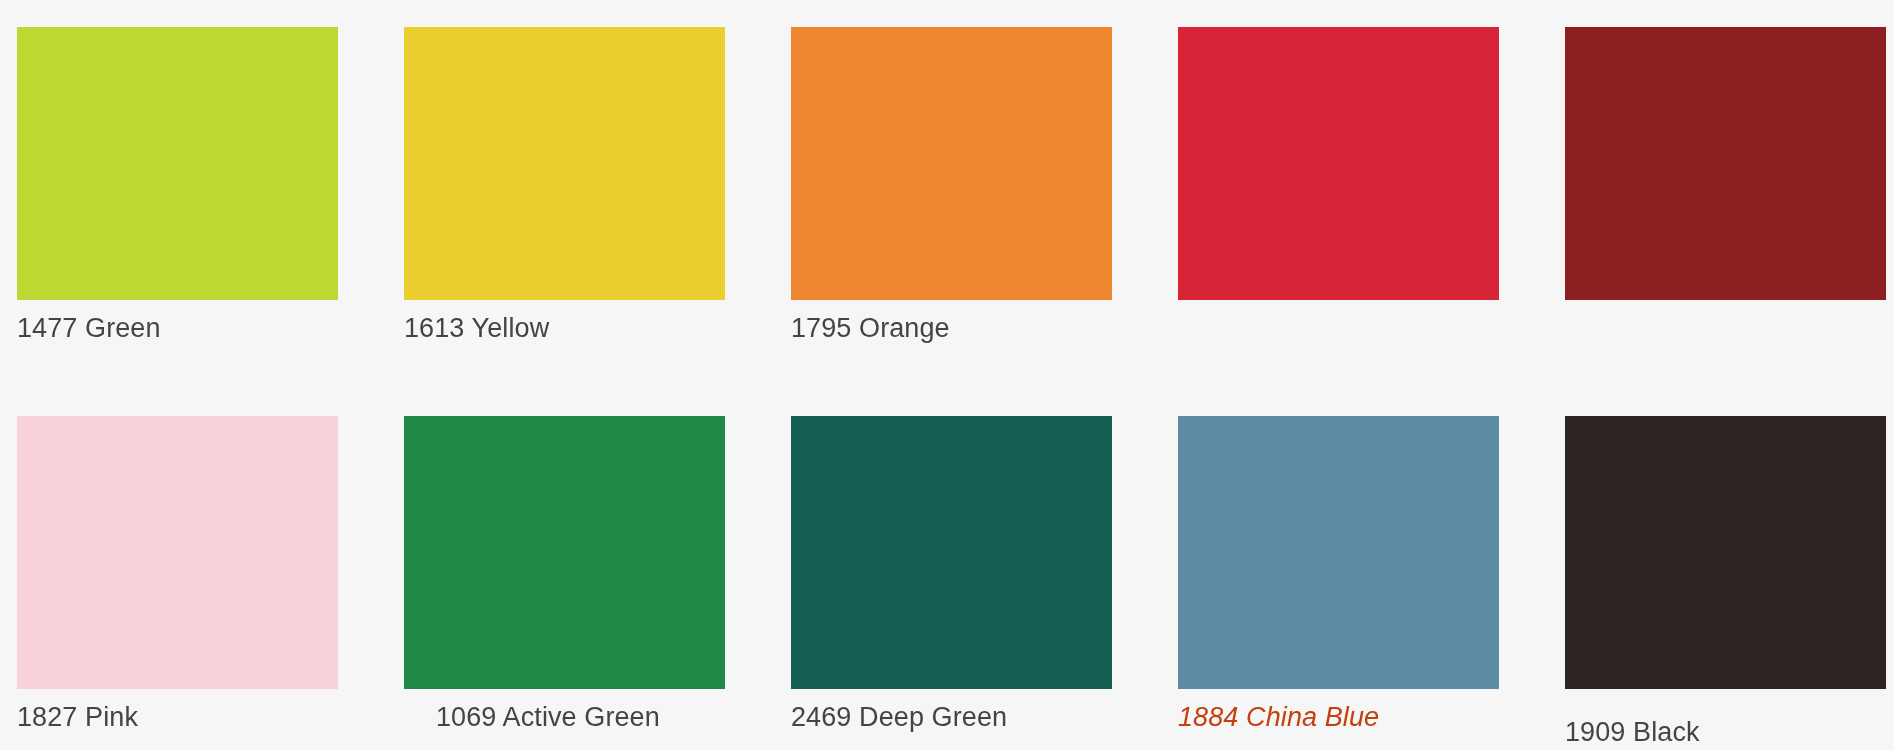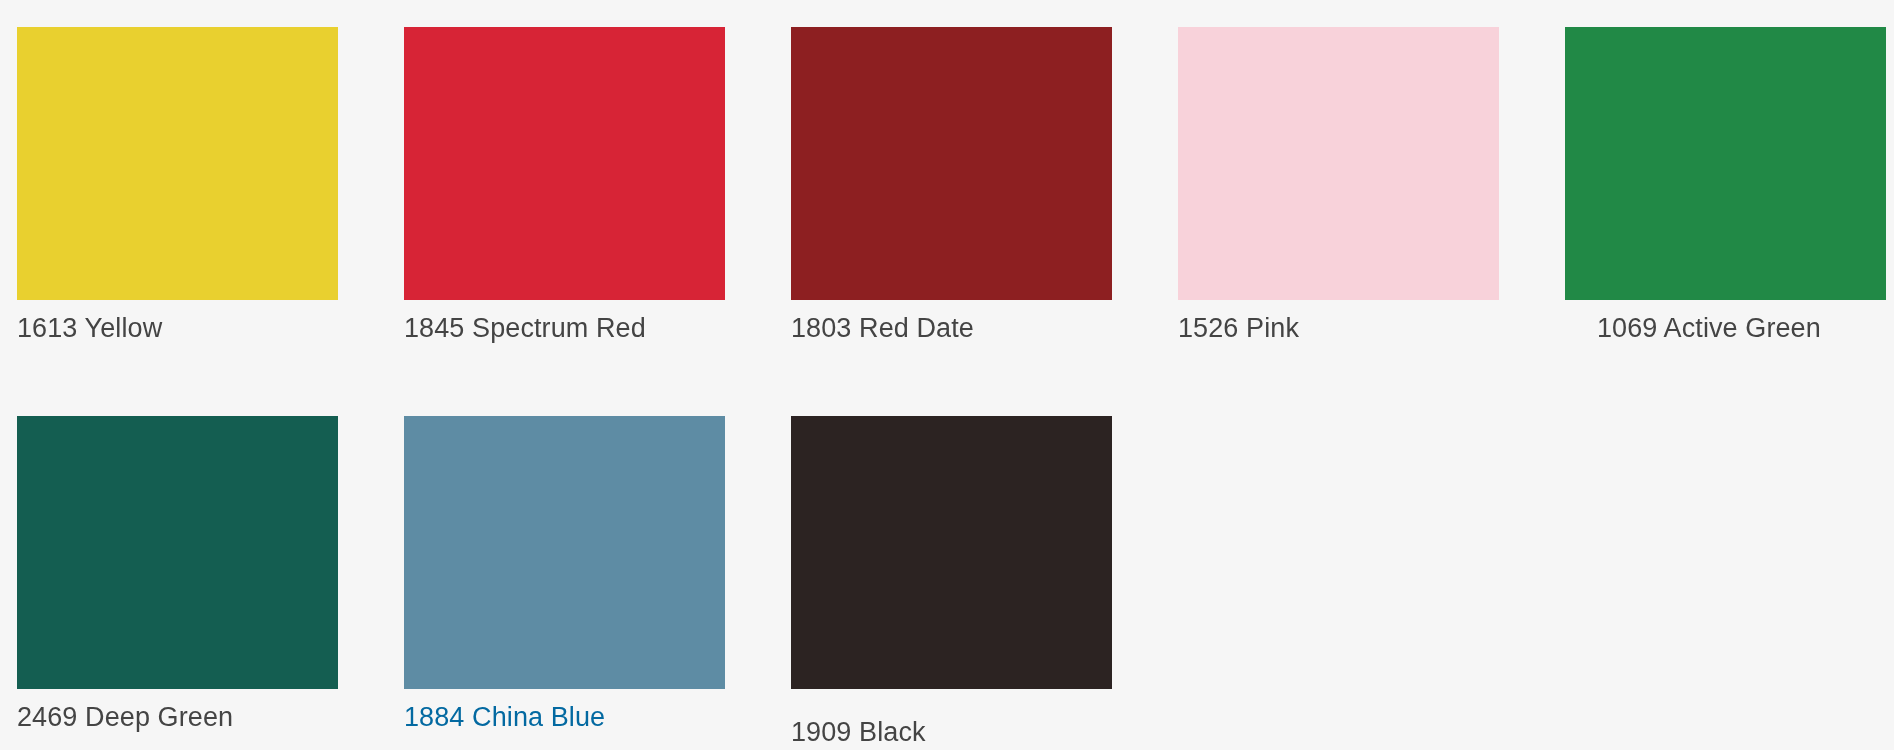--- a/index.html
+++ b/index.html
@@ -48,55 +48,61 @@
     font-weight: 400;
     color: #444444;
     letter-spacing: 0.1px;
   }
 </style>
 </head>
 <body style="background-color: rgb(246, 246, 246);">
 
 <div id="palette-grid">
 
+  <div class="swatch-card">
+    <div class="swatch-chip" style="background-color: rgb(190, 215, 51);"></div>
+    <div class="swatch-label" style="color: rgb(68, 68, 68);">1477 Green</div>
+  </div>
 
   <div class="swatch-card">
     <div class="swatch-chip" style="background-color: rgb(233, 208, 47);"></div>
     <div class="swatch-label" style="color: rgb(68, 68, 68);">1613 Yellow</div>
   </div>
 
+  <div class="swatch-card">
+    <div class="swatch-chip" style="background-color: rgb(239, 135, 48);"></div>
+    <div class="swatch-label" style="color: rgb(68, 68, 68);">1795 Orange</div>
+  </div>
 
   <div class="swatch-card">
     <div class="swatch-chip" style="background-color: rgb(215, 36, 54);"></div>
-    <div class="swatch-label" style="color: rgb(68, 68, 68);">1845 Spectrum Red</div>
   </div>
 
   <div class="swatch-card">
     <div class="swatch-chip" style="background-color: rgb(141, 31, 33);"></div>
-    <div class="swatch-label" style="color: rgb(68, 68, 68);">1803 Red Date</div>
   </div>
 
   <div class="swatch-card">
     <div class="swatch-chip" style="background-color: rgb(248, 210, 218);"></div>
-    <div class="swatch-label" style="color: rgb(68, 68, 68);">1526 Pink</div>
+    <div class="swatch-label" style="color: rgb(68, 68, 68);">1827 Pink</div>
   </div>
 
   <div class="swatch-card">
     <div class="swatch-chip" style="background-color: rgb(33, 137, 70);"></div>
     <div class="swatch-label" style="color: rgb(68, 68, 68); margin-left: 32px;">1069 Active Green</div>
   </div>
 
   <div class="swatch-card">
     <div class="swatch-chip" style="background-color: rgb(20, 94, 81);"></div>
     <div class="swatch-label" style="color: rgb(68, 68, 68);">2469 Deep Green</div>
   </div>
 
   <div class="swatch-card">
     <div class="swatch-chip" style="background-color: rgb(94, 140, 164);"></div>
-    <div class="swatch-label" style="color: #0369a1;">1884 China Blue</div>
+    <div class="swatch-label" style="color: #c2410c; font-style: italic;">1884 China Blue</div>
   </div>
 
   <div class="swatch-card">
     <div class="swatch-chip" style="background-color: rgb(44, 35, 34);"></div>
     <div class="swatch-label" style="color: rgb(68, 68, 68); margin-top: 15px;">1909 Black</div>
   </div>
 
 </div>
 
 </body></html>

